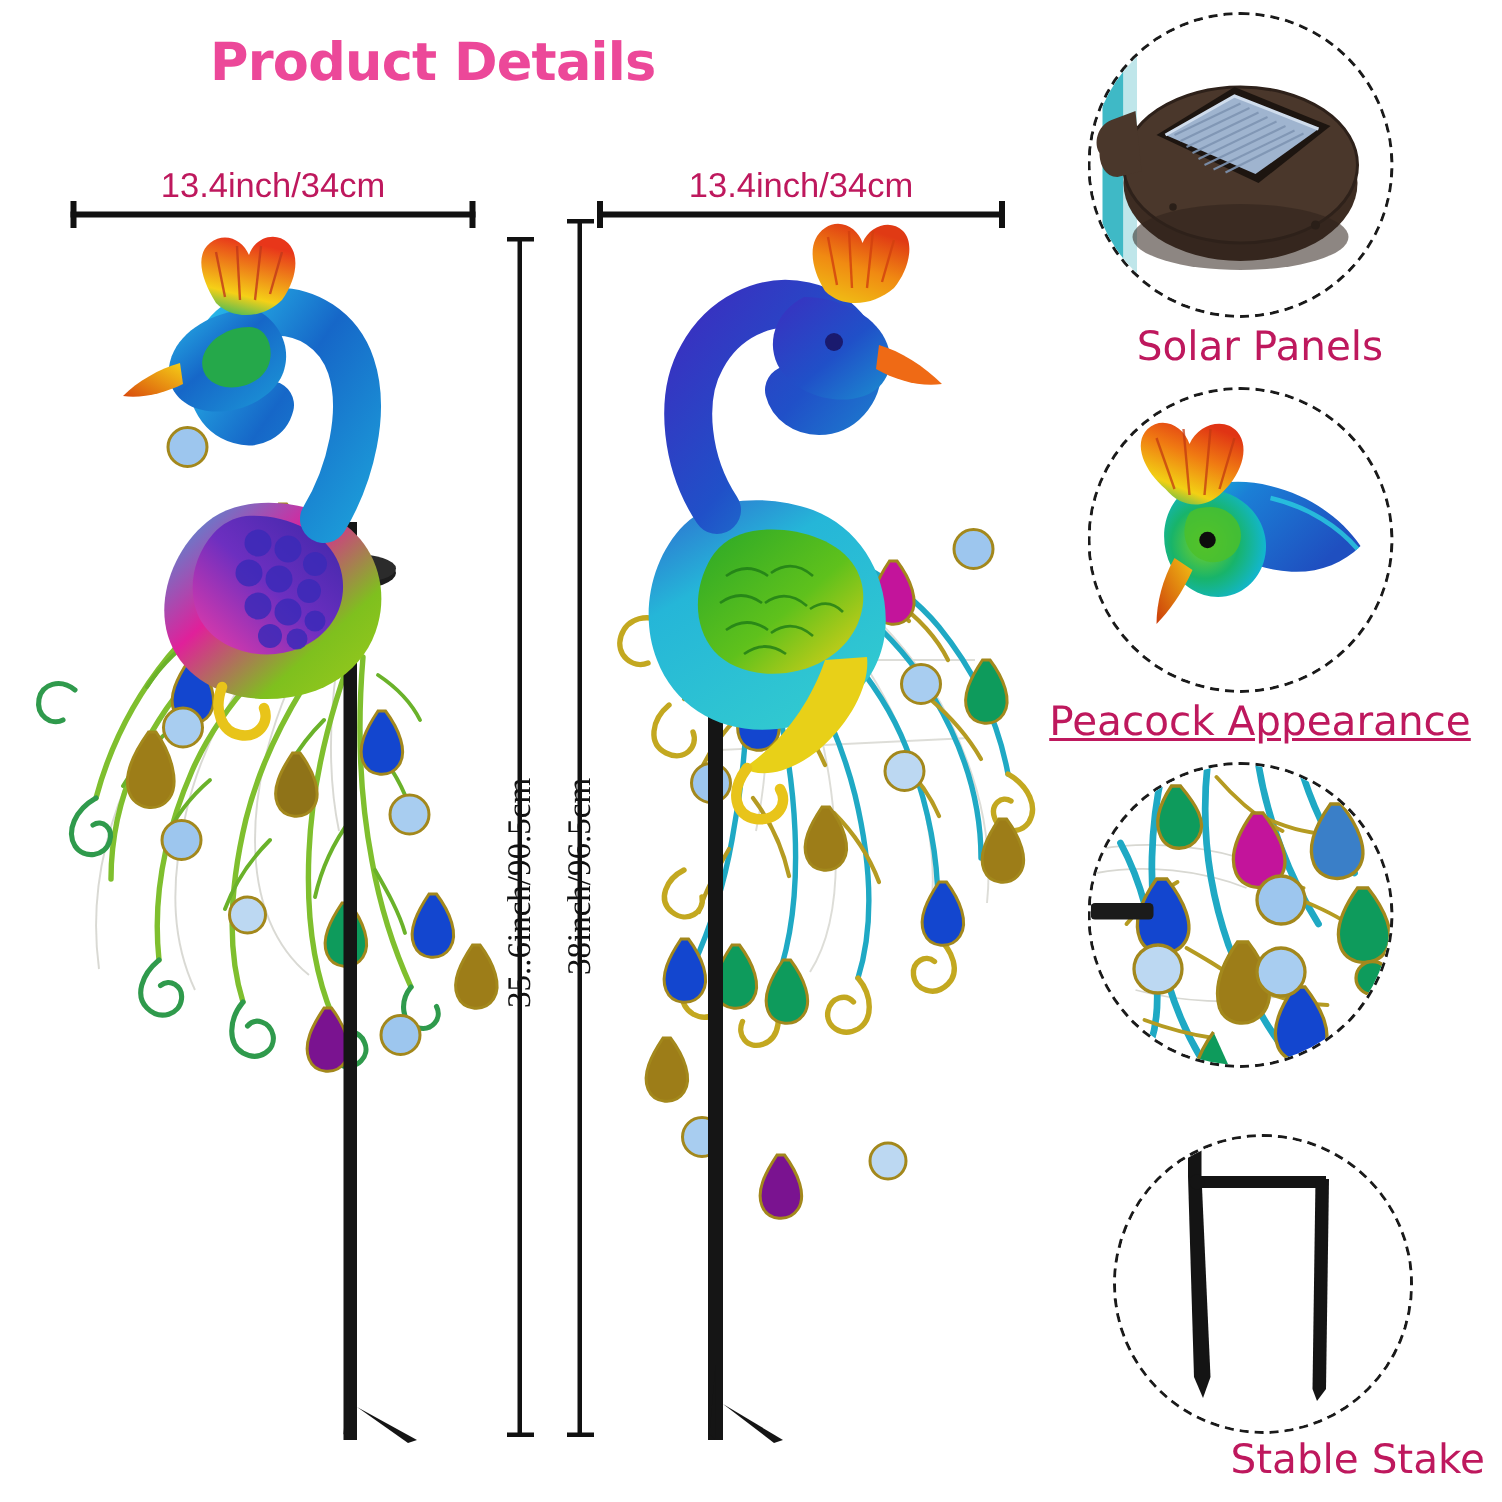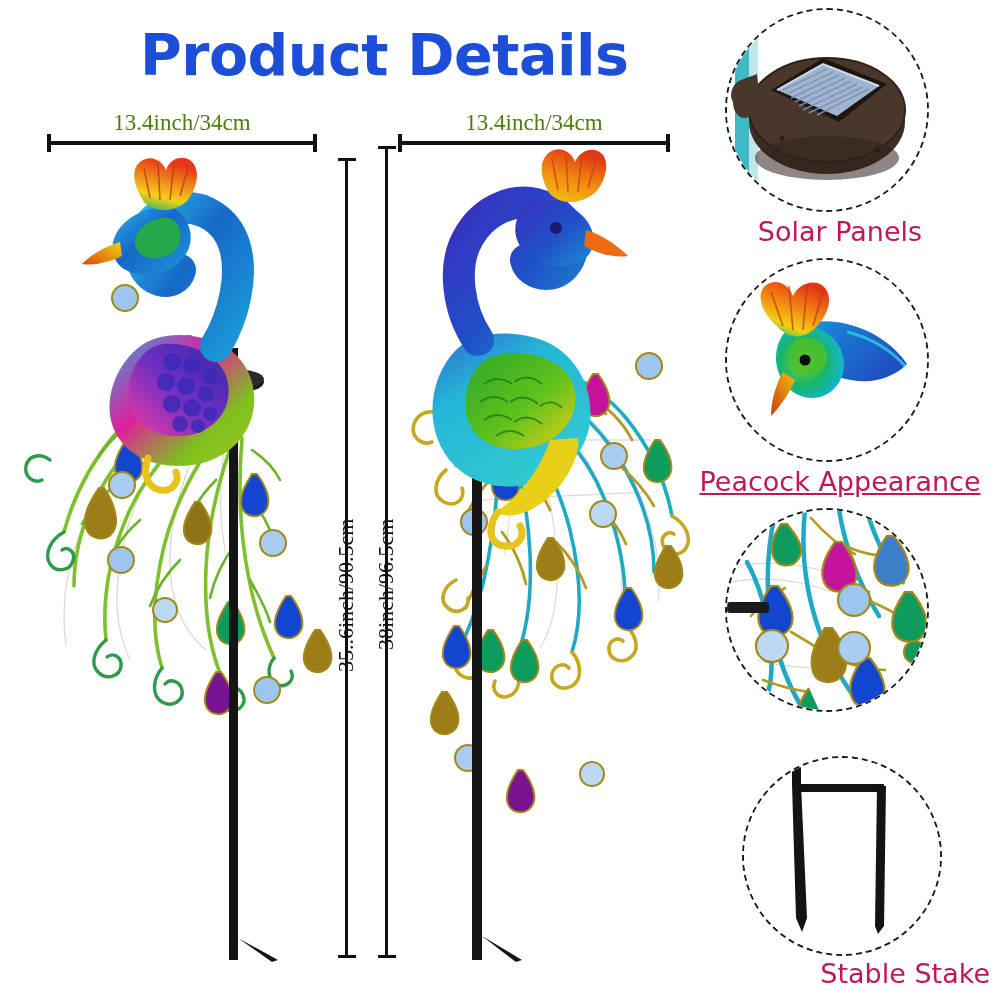--- a/index.html
+++ b/index.html
@@ -7,32 +7,32 @@
     width:1001px;height:1001px;background:#ffffff;
     font-family:"Liberation Sans",sans-serif;
     overflow:hidden;position:relative;
   }
   #page{position:absolute;inset:0;width:1001px;height:1001px;}
 
   
   .title{
     position:absolute;left:140px;top:22px;
     font-family:"DejaVu Sans",sans-serif;
-    font-weight:bold;font-size:57px;letter-spacing:-0.5px;
-    color:#1d4ed8;white-space:nowrap;
+    font-weight:bold;font-size:35px;letter-spacing:-0.5px;
+    color:#ec4899;white-space:nowrap;
   }
 
   
   .hrule{position:absolute;height:16px;}
   .hrule .bar{position:absolute;left:0;right:0;top:7px;height:4px;background:#111;}
   .hrule .cap{position:absolute;top:0;width:4px;height:18px;background:#111;}
   .hrule .cap.l{left:0;} .hrule .cap.r{right:0;}
   .hlabel{
-    position:absolute;font-family:Liberation Serif, serif;
-    font-size:23px;color:#4d7c0f;white-space:nowrap;text-align:center;
+    position:absolute;font-family:Liberation Sans, sans-serif;
+    font-size:23px;color:#be185d;white-space:nowrap;text-align:center;
   }
 
   .vrule{position:absolute;width:16px;}
   .vrule .bar{position:absolute;top:0;bottom:0;left:7px;width:3px;background:#111;}
   .vrule .cap{position:absolute;left:0;height:3px;width:18px;background:#111;}
   .vrule .cap.t{top:0;} .vrule .cap.b{bottom:0;}
   .vlabel{
     position:absolute;font-family:"Liberation Serif",serif;
     font-size:22px;color:#111;white-space:nowrap;
     transform:rotate(-90deg);transform-origin:left top;

